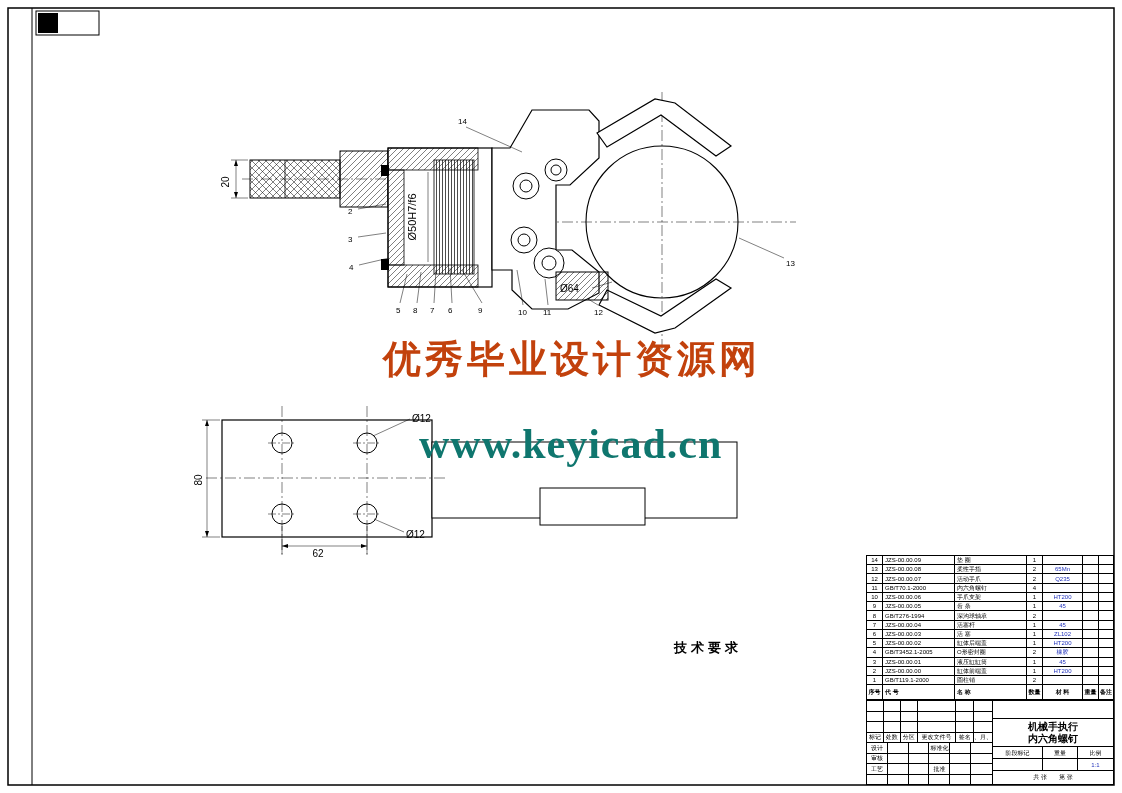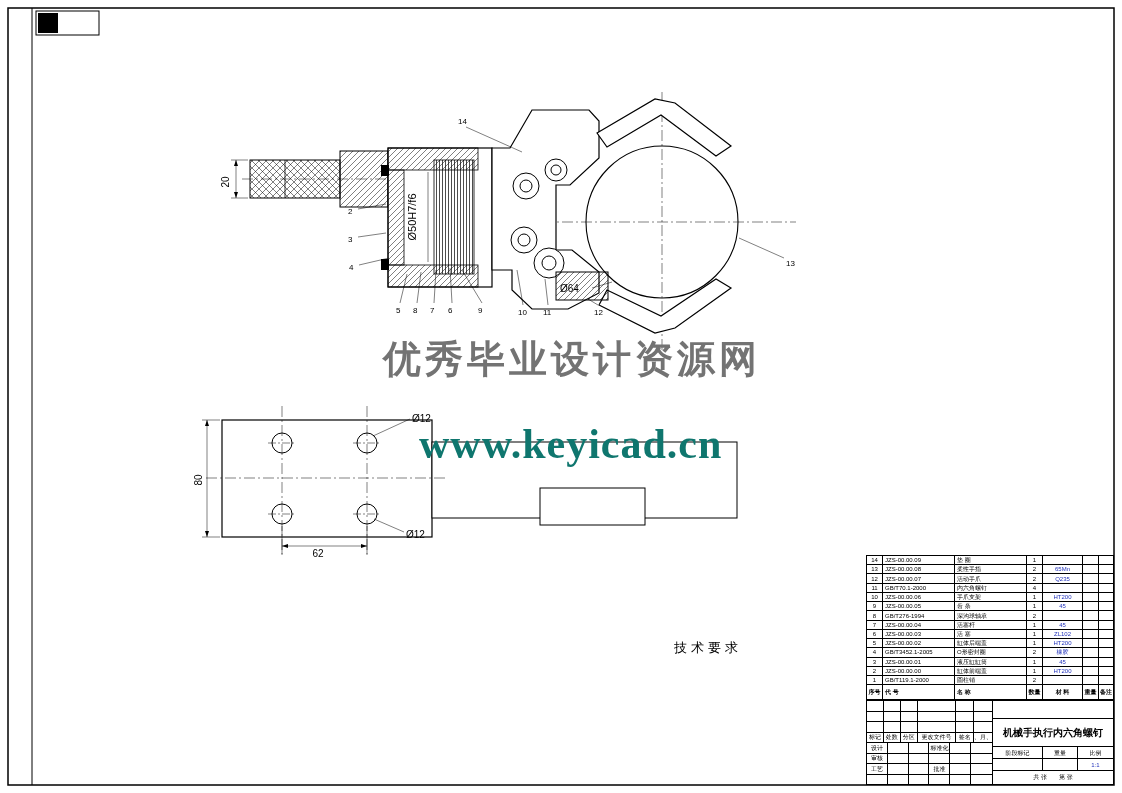--- a/index.html
+++ b/index.html
@@ -8,21 +8,21 @@
   svg.draw{position:absolute;left:0;top:0;z-index:1}
   svg text{font-family:"Liberation Sans",sans-serif;fill:#000;stroke:none}
 
   
   .wm{position:absolute;z-index:6;font-family:"Liberation Serif","DejaVu Serif",serif;font-weight:bold;white-space:nowrap;pointer-events:none}
   .wm1{left:383px;top:334px;font-size:38px;letter-spacing:4px}
   .wm2{left:419px;top:404px;font-size:42px;letter-spacing:1px}
 
   
   .techreq{position:absolute;left:652px;top:639px;z-index:2}
-  .tr-title{font-size:13px;letter-spacing:4px;margin-left:22px;margin-bottom:24px;font-weight:normal}
+  .tr-title{font-size:13px;letter-spacing:4px;margin-left:22px;margin-bottom:24px;font-weight:bold}
   .tr-items div{font-size:8px;line-height:11.5px;white-space:nowrap}
 
   
   .pl{position:absolute;left:866px;top:555px;width:248px;height:145px;z-index:3;border:1px solid #000;display:flex;flex-direction:column;background:#fff}
   .pl-body{height:131px;display:flex;flex-direction:column}
   .pl-row{flex:1;display:flex;border-bottom:1px solid #000}
   .pl-cell{border-right:1px solid #000;display:flex;align-items:center;justify-content:center;font-size:6px;line-height:1;overflow:hidden;white-space:nowrap}
   .pl-cell:last-child{border-right:none}
   .pl-seq{width:16px}.pl-code{width:72px;justify-content:flex-start;padding-left:2px}
   .pl-name{width:72px;justify-content:flex-start;padding-left:2px}
@@ -34,21 +34,21 @@
   
   .tb{position:absolute;left:866px;top:700px;width:248px;height:85px;z-index:3;border:1px solid #000;display:flex;background:#fff}
   .tb-left{width:126px;display:flex;flex-direction:column;border-right:1px solid #000}
   .tb-row{flex:1;display:flex;border-bottom:1px solid #000}
   .tb-row:last-child{border-bottom:none}
   .tb-c{border-right:1px solid #000;font-size:6px;line-height:1;display:flex;align-items:center;justify-content:center;overflow:hidden;white-space:nowrap}
   .tb-c:last-child{border-right:none}
   .lw17{width:17px}.lw39{width:39px}.lw18{width:18px}.lw21{width:21px}
   .tb-right{flex:1;display:flex;flex-direction:column}
   .tb-unit{height:18px;border-bottom:1px solid #000}
-  .tb-title{height:28px;border-bottom:1px solid #000;display:flex;flex-direction:row;align-items:center;justify-content:center;font-size:10px;font-weight:bold;line-height:12px}
+  .tb-title{height:28px;border-bottom:1px solid #000;display:flex;flex-direction:column;align-items:center;justify-content:center;font-size:10px;font-weight:bold;line-height:12px}
   .tb-meta{height:12px;display:flex;border-bottom:1px solid #000}
   .mw50{width:50px}.mw35{width:35px}
   .tb-sheets{flex:1;display:flex;align-items:center;justify-content:center;gap:12px;font-size:6px}
   .blue{color:#2233bb}
 </style>
 </head>
 <body>
 
 <svg class="draw" width="1122" height="793" viewBox="0 0 1122 793">
   <defs>
@@ -190,21 +190,21 @@
     <text x="318" y="557" font-size="10" text-anchor="middle">62</text>
 
     <line x1="373" y1="436" x2="410" y2="419" stroke-width="0.5"></line>
     <text x="412" y="422" font-size="10">Ø12</text>
 
     <line x1="374" y1="519" x2="404" y2="532" stroke-width="0.5"></line>
     <text x="406" y="538" font-size="10">Ø12</text>
   </g>
 </svg>
 
-<div class="wm wm1" style="color: #737373;">优秀毕业设计资源网</div>
+<div class="wm wm1" style="color: #c2410c;">优秀毕业设计资源网</div>
 <div class="wm wm2" style="color: #0f766e; margin-top: 16px;">www.keyicad.cn</div>
 
 <div class="techreq">
   <div class="tr-title">技术要求</div>
 </div>
 
 <div class="pl">
   <div class="pl-body">
       <div class="pl-row">
         <div class="pl-cell pl-seq">14</div>

